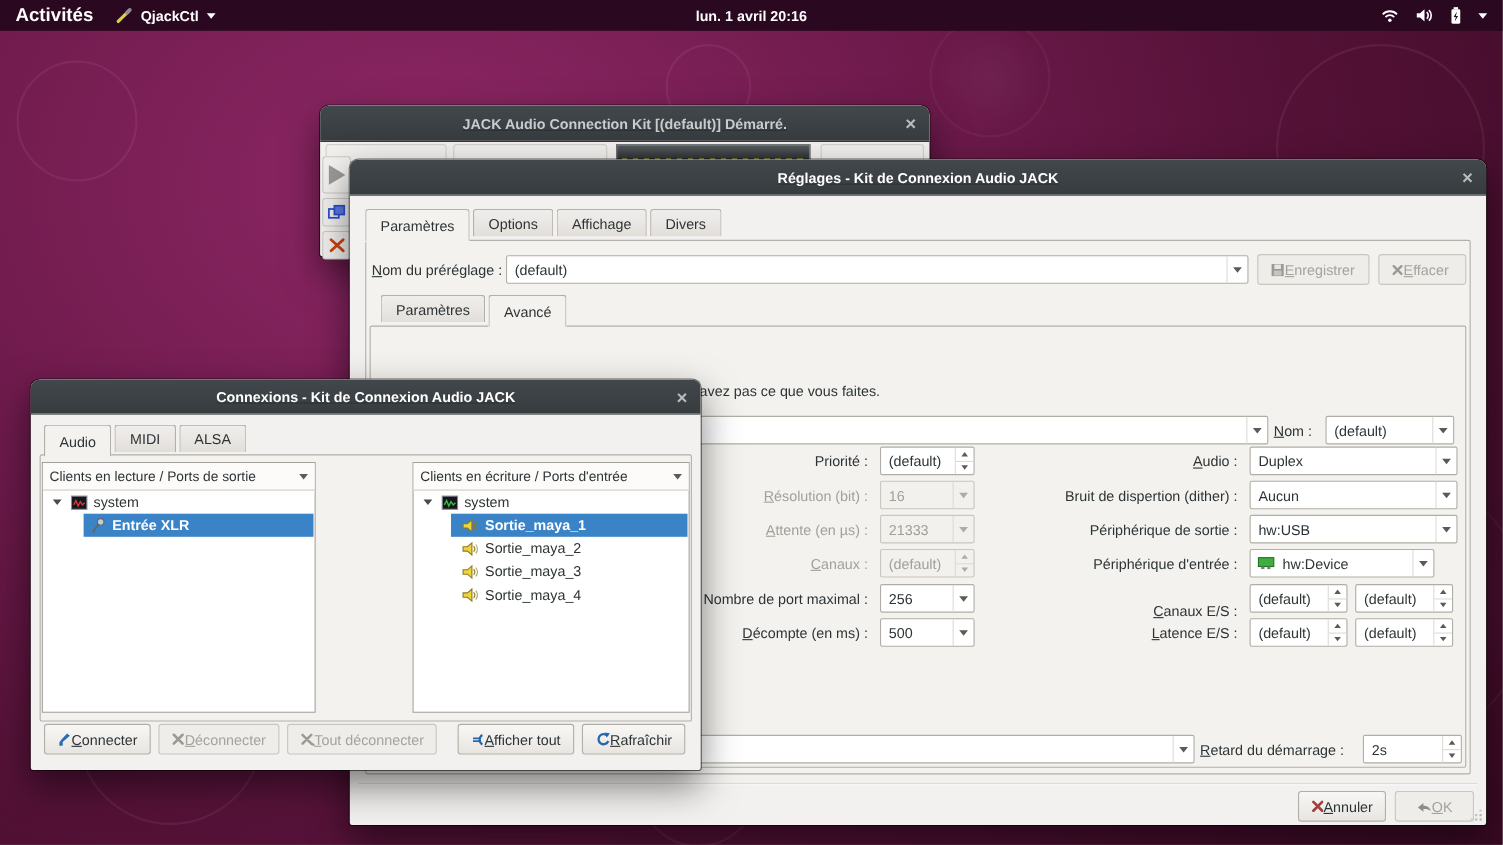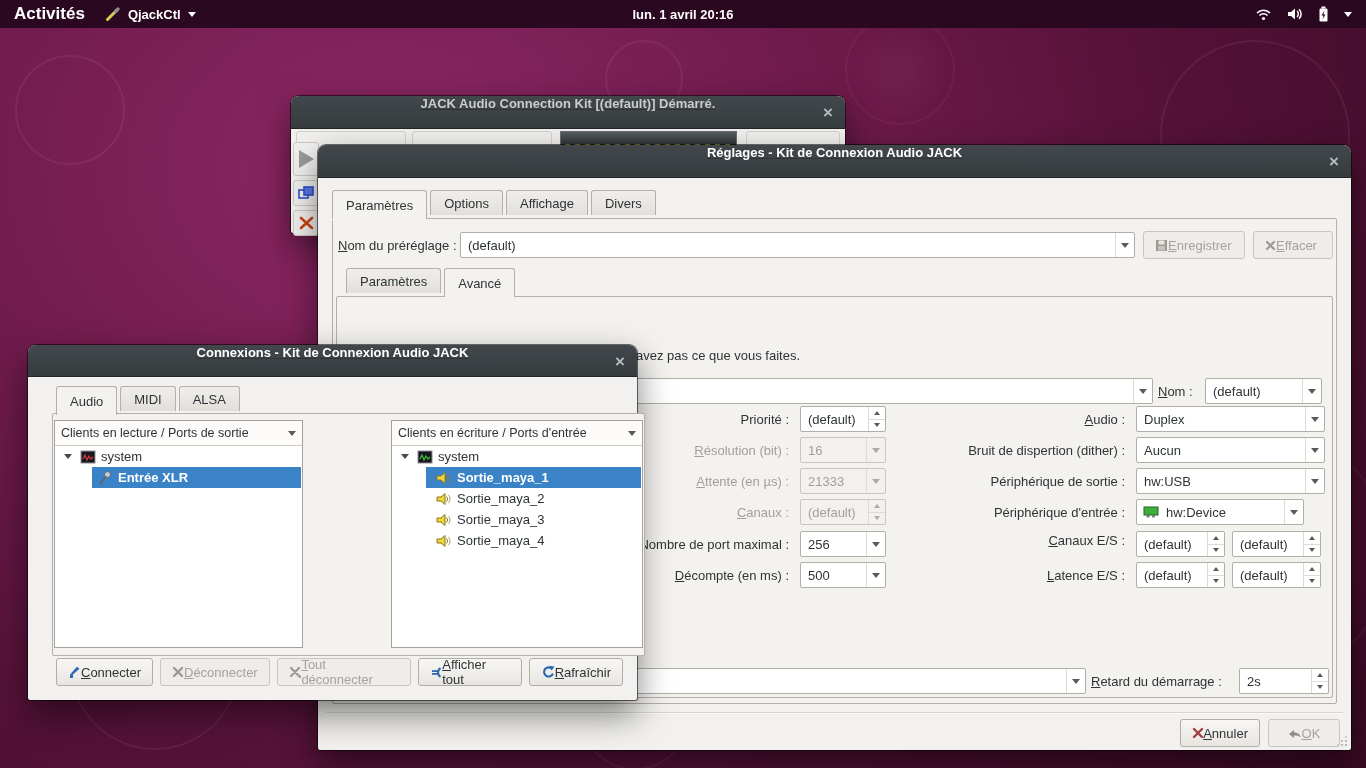--- a/index.html
+++ b/index.html
@@ -19,21 +19,21 @@
   .tb-item { font-weight:bold; font-size:17px; cursor:default; }
   .tb-app { display:flex; align-items:center; gap:7px; font-weight:bold; }
   .tb-clock { position:absolute; left:50%; transform:translateX(-50%); font-weight:bold; font-size:13px; }
   .tb-right { margin-left:auto; display:flex; align-items:center; gap:15px; padding-right:14px; }
   .tri-down-w { width:0; height:0; border-left:4px solid transparent; border-right:4px solid transparent; border-top:5px solid #fff; }
 
   
   .window { position:absolute; background:#f2f1ef; border-radius:8px 8px 2px 2px;
     box-shadow:0 0 0 1px rgba(0,0,0,0.55), 0 14px 34px rgba(0,0,0,0.5); }
   .titlebar { height:33px; background:linear-gradient(#41474b,#373c3f); border-radius:8px 8px 0 0;
-    border-bottom:1px solid #222527; display:flex; align-items:flex-start; justify-content:center; position:relative;text-decoration:underline; }
+    border-bottom:1px solid #222527; display:flex; align-items:center; justify-content:center; position:relative;text-decoration:underline; }
   .titlebar .title { color:#fff; font-weight:bold; font-size:13px; }
   .titlebar.dim .title { color:#c9cccd; }
   .titlebar .close { position:absolute; right:12px; top:0; height:33px; display:flex; align-items:center;
     color:#b9bcbe; font-size:17px; font-weight:bold; cursor:default; }
 
   
   .tabs { position:absolute; display:flex; align-items:flex-start; height:29px; z-index:3; }
   .tab { height:25px; display:flex; align-items:center; padding:0 13px; margin-right:3px;
     background:linear-gradient(#f0eeec,#e2dfda); border:1px solid #b3afa9; border-bottom:none;
     border-radius:3px 3px 0 0; color:#2e3436; }
@@ -78,21 +78,21 @@
   
   .swin { left:318px; top:145px; width:1033px; height:605px; z-index:10; }
   .swin-body { position:relative; height:572px; }
   .grip { position:absolute; right:4px; bottom:4px; width:2px; height:2px; background:#b9b6b0;
     box-shadow:-4px 0 0 #b9b6b0, 0 -4px 0 #b9b6b0, -8px 0 0 #cfccc6, 0 -8px 0 #cfccc6, -4px -4px 0 #c4c1bb; }
   .sep { position:absolute; left:8px; right:8px; height:0; border-top:1px solid #d8d5cf; border-bottom:1px solid #fbfaf9; }
 
   
   .cwin { left:28px; top:345px; width:609px; height:355px; z-index:20; }
   .cwin .titlebar { height:32px; }
-  .cwin-body { position:relative; height:323px;margin-left:16px; }
+  .cwin-body { position:relative; height:323px; }
   .panel { position:absolute; background:#fff; border:1px solid #a5a19b; }
   .phead { height:25px; border-bottom:1px solid #cfccc6; display:flex; align-items:center; padding:0 6px; background:#fcfbfa; }
   .phead .htext { flex:1; white-space:nowrap; overflow:hidden; font-size:12.5px; }
   .trow { position:absolute; left:1px; right:1px; height:21px; display:flex; align-items:center; }
   .trow .sel { position:absolute; top:0; bottom:0; right:0; background:#3b83c7; z-index:0; }
   .trow > * { position:relative; z-index:1; }
   .trow .txt { margin-left:5px; }
   .trow.selected .txt { color:#fff; font-weight:bold; }
   .exp { width:0; height:0; border-left:4px solid transparent; border-right:4px solid transparent; border-top:5px solid #4a4a48; }
 
@@ -323,21 +323,21 @@
         <rect x="1" y="1" width="14" height="8" fill="#3fae3f" stroke="#1e6e1e"></rect>
         <rect x="3.5" y="9" width="3" height="2.4" fill="#7b7b7b"></rect>
         <rect x="9" y="9" width="3" height="2.4" fill="#7b7b7b"></rect>
       </svg>
       <span class="val">hw:Device</span>
       <span class="arr">
           <span class="tri"></span>
         </span>
     </div>
 
-    <div class="fld" style="left:513px; top:349px; width:300px; justify-content:flex-end;">
+    <div class="fld" style="left:513px; top:364px; width:300px; justify-content:flex-end;">
       <span class="flabel mnf">Canaux E/S :</span>
     </div>
     <div class="spin" style="position:absolute; left:818px; top:353px; width:89px;">
       <span class="val">(default)</span>
       <span class="btns">
           <span style="flex:1;display:flex;align-items:center;justify-content:center;border-bottom:1px solid #dedbd5;">
             <span class="tri-u"></span>
           </span>
           <span style="flex:1;display:flex;align-items:center;justify-content:center;">
             <span class="tri-d"></span>

